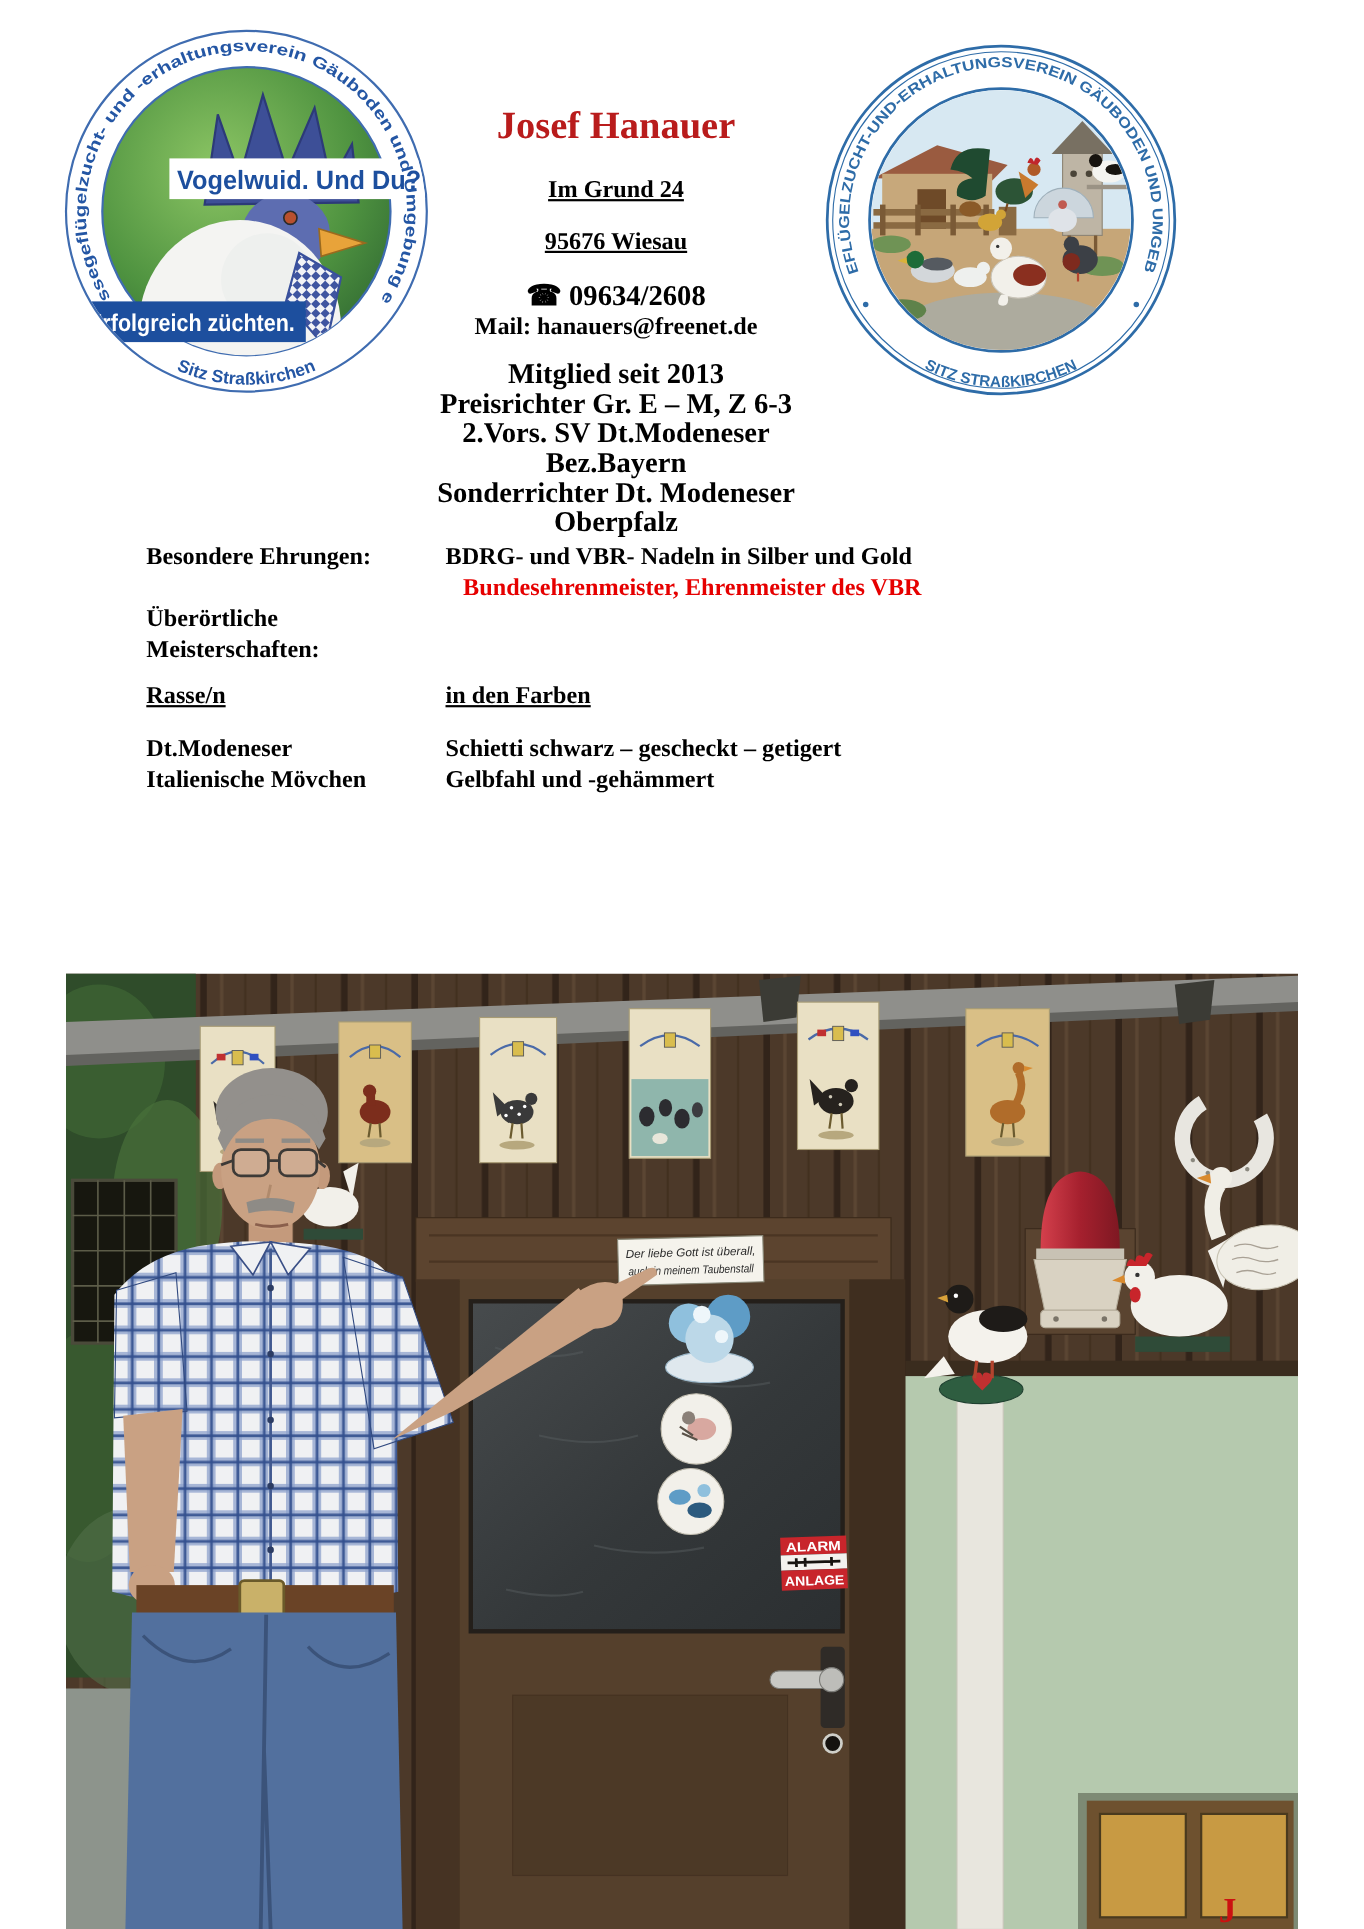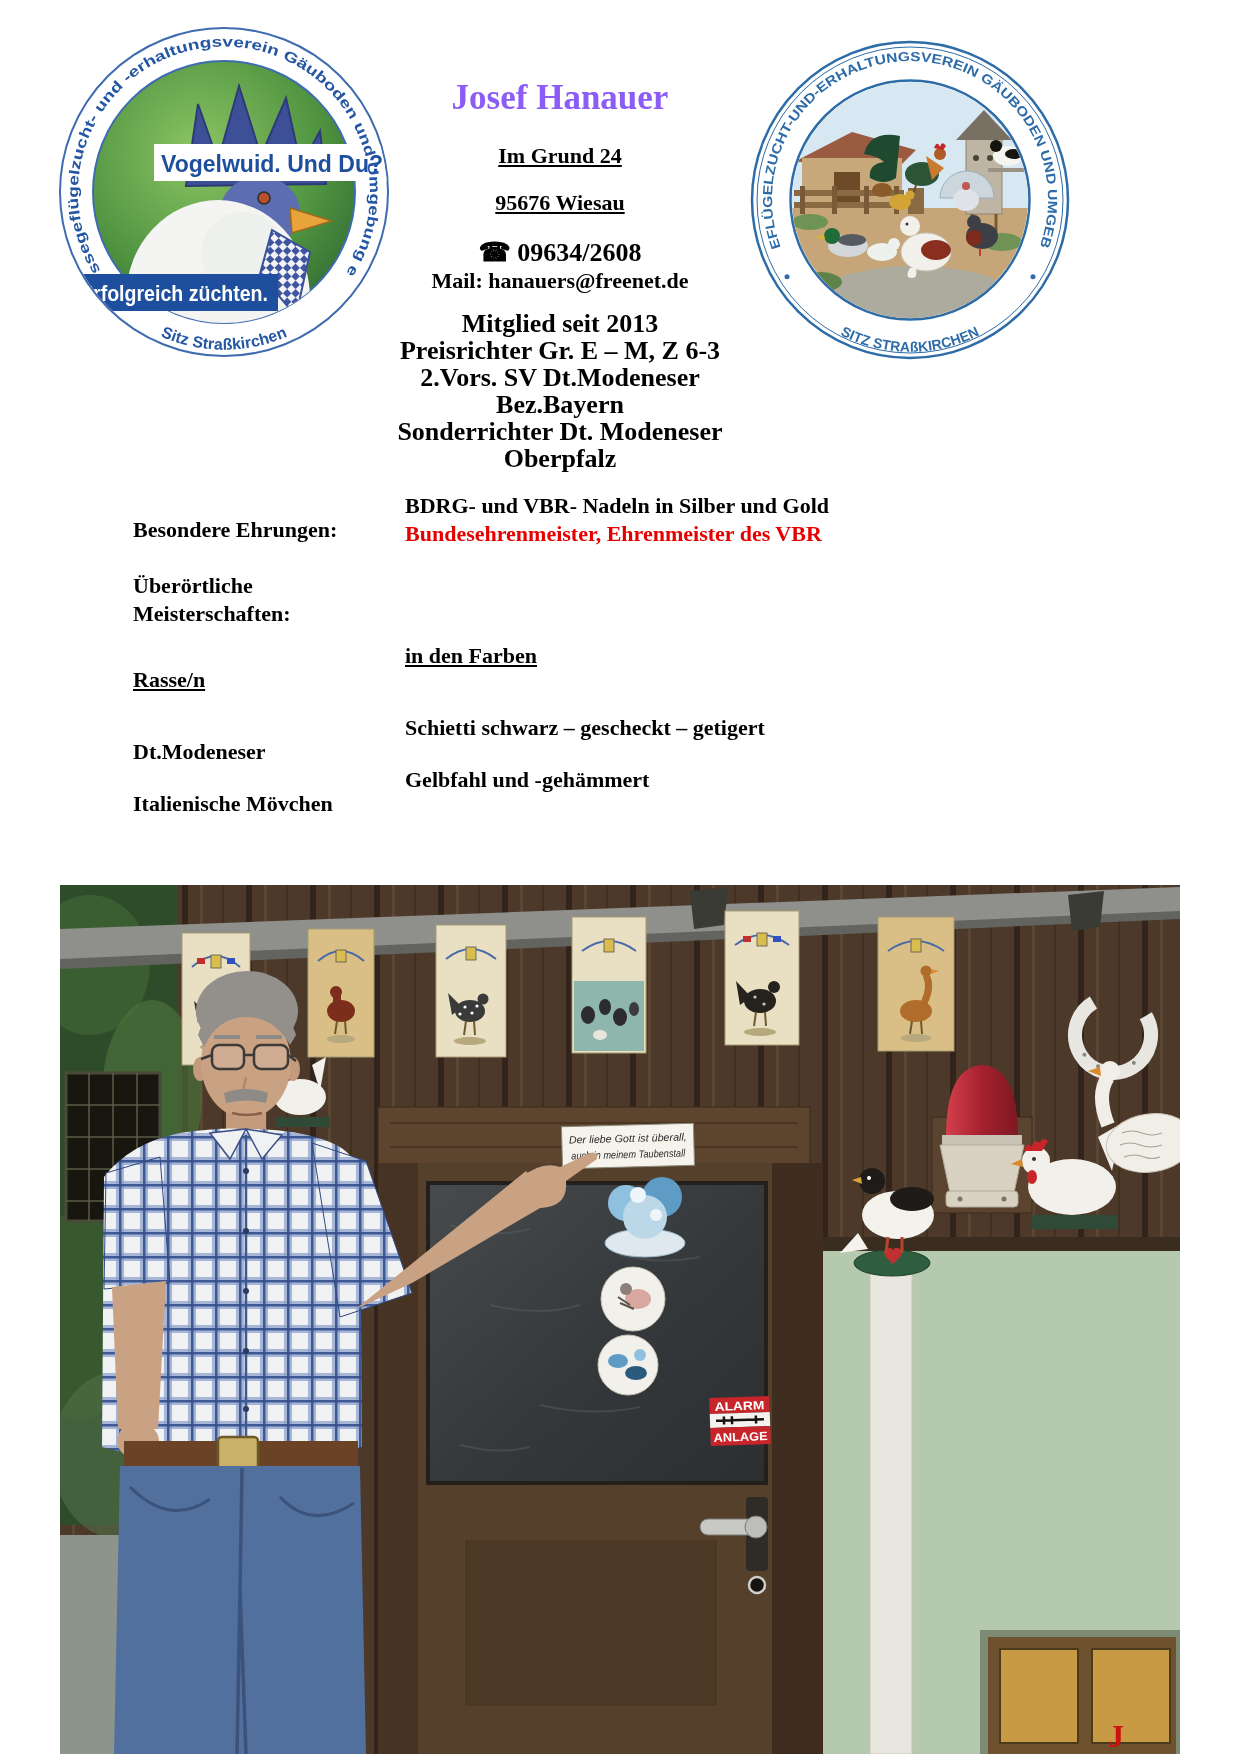--- a/index.html
+++ b/index.html
@@ -1,30 +1,30 @@
 <!DOCTYPE html>
 <html><head>
 <meta charset="utf-8">
 <style>
   html,body{margin:0;padding:0;background:#888;}
   .page{position:relative;width:1240px;height:1754px;background:#ffffff;overflow:hidden;
         font-family:"Liberation Serif","DejaVu Serif",serif;color:#000;}
   .logo-left{position:absolute;left:58px;top:26px;}
   .logo-right{position:absolute;left:750px;top:40px;}
   .contact{position:absolute;left:368px;top:78px;width:384px;text-align:center;font-weight:bold;}
-  .contact .name{font-size:35px;color:#8b5cf6;margin:0 0 25px 0;}
+  .contact .name{font-size:35px;color:#b91c1c;margin:16px 0 25px 0;}
   .contact .addr{font-size:22px;margin:0 0 21px 0;text-decoration:underline;}
   .contact .phone{font-size:26px;margin:0;}
   .contact .mail{font-size:22px;margin:0 0 16px 0;}
   .contact .roles{font-size:26px;line-height:27px;}
   .info{position:absolute;left:133px;top:492px;width:990px;font-weight:bold;font-size:22px;line-height:28px;}
   .info .row{display:flex;}
-  .info .label{width:272px;flex:none;margin-top:24px;}
+  .info .label{width:272px;flex:none;}
   .info .value{flex:1;}
-  .red{color:#e60000;}
+  .red{color:#e60000;margin-left:16px;}
   .u{text-decoration:underline;}
   .mb2{margin-bottom:14px;}
   .mb3{margin-bottom:20px;}
   .photo{position:absolute;left:60px;top:885px;width:1120px;height:869px;display:block;}
   svg text{font-family:"Liberation Sans","DejaVu Sans",sans-serif;}
   svg .serif{font-family:"Liberation Serif","DejaVu Serif",serif;}
 </style>
 </head>
 <body>
 

